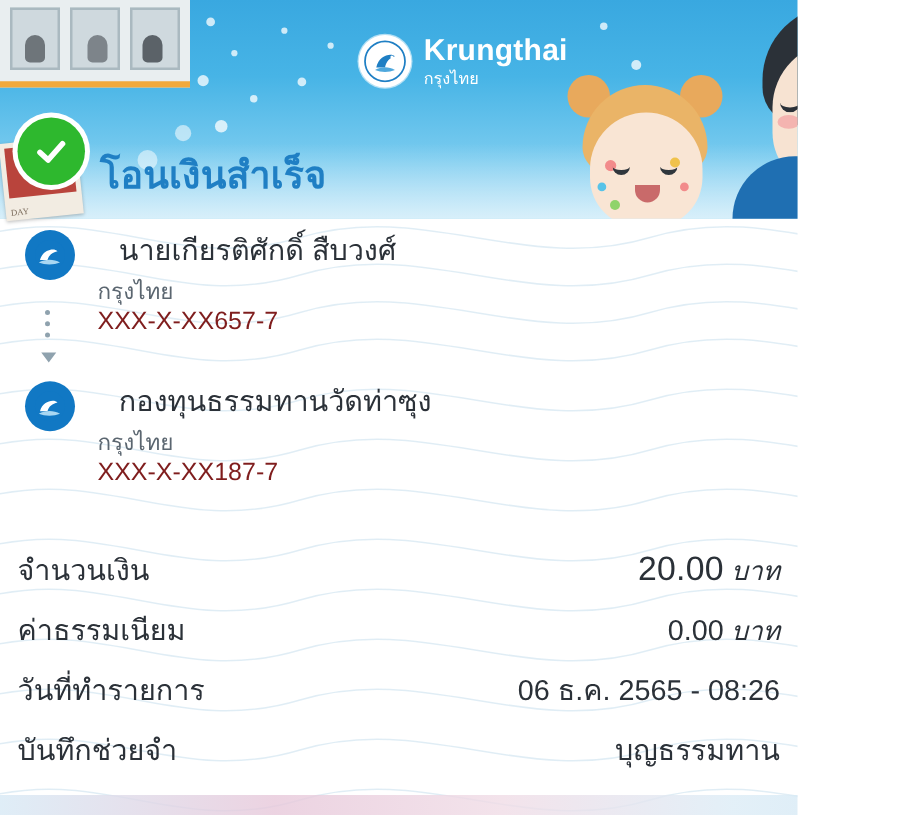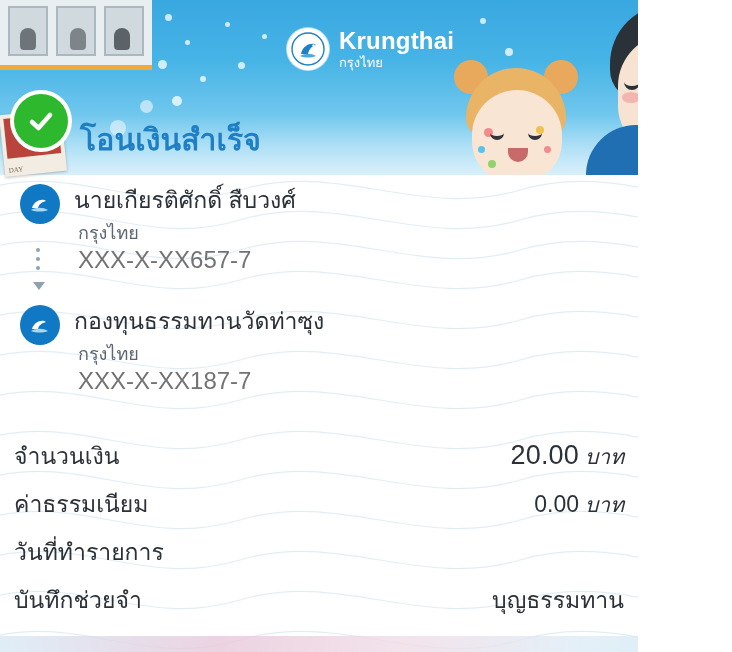--- a/index.html
+++ b/index.html
@@ -320,38 +320,38 @@
     border-radius: 50%;
     background: #1178c4;
     display: flex;
     align-items: center;
     justify-content: center;
   }
   .acct .av svg { display: block; }
 
   .acct .name {
     position: absolute;
-    left: 74px;
+    left: 95px;
     top: 0;
     font-size: 23px;
     color: #2b3138;
   }
   .acct .bank {
     position: absolute;
     left: 78px;
     top: 36px;
     font-size: 18px;
     color: #5b6670;
   }
   .acct .num {
     position: absolute;
     left: 78px;
     top: 64px;
-    font-size: 24px;
-    color: #737373;
+    font-size: 20px;
+    color: #7f1d1d;
   }
 
   .dots {
     position: absolute;
     left: 36px;
     top: 248px;
     width: 8px;
     height: 38px;
   }
   .dots i {
@@ -577,20 +577,21 @@
 
     <div class="row">
       <span class="label">ค่าธรรมเนียม</span>
       <span class="value">
         <span>0.00</span><span class="unit">บาท</span>
       </span>
     </div>
 
     <div class="row">
       <span class="label">วันที่ทำรายการ</span>
+      <span class="value">06 ธ.ค. 2565 - 08:26</span>
     </div>
 
     <div class="row">
       <span class="label">บันทึกช่วยจำ</span>
       <span class="value">บุญธรรมทาน</span>
     </div>
 
   </div>
 
   <div class="bottom-strip"></div>

